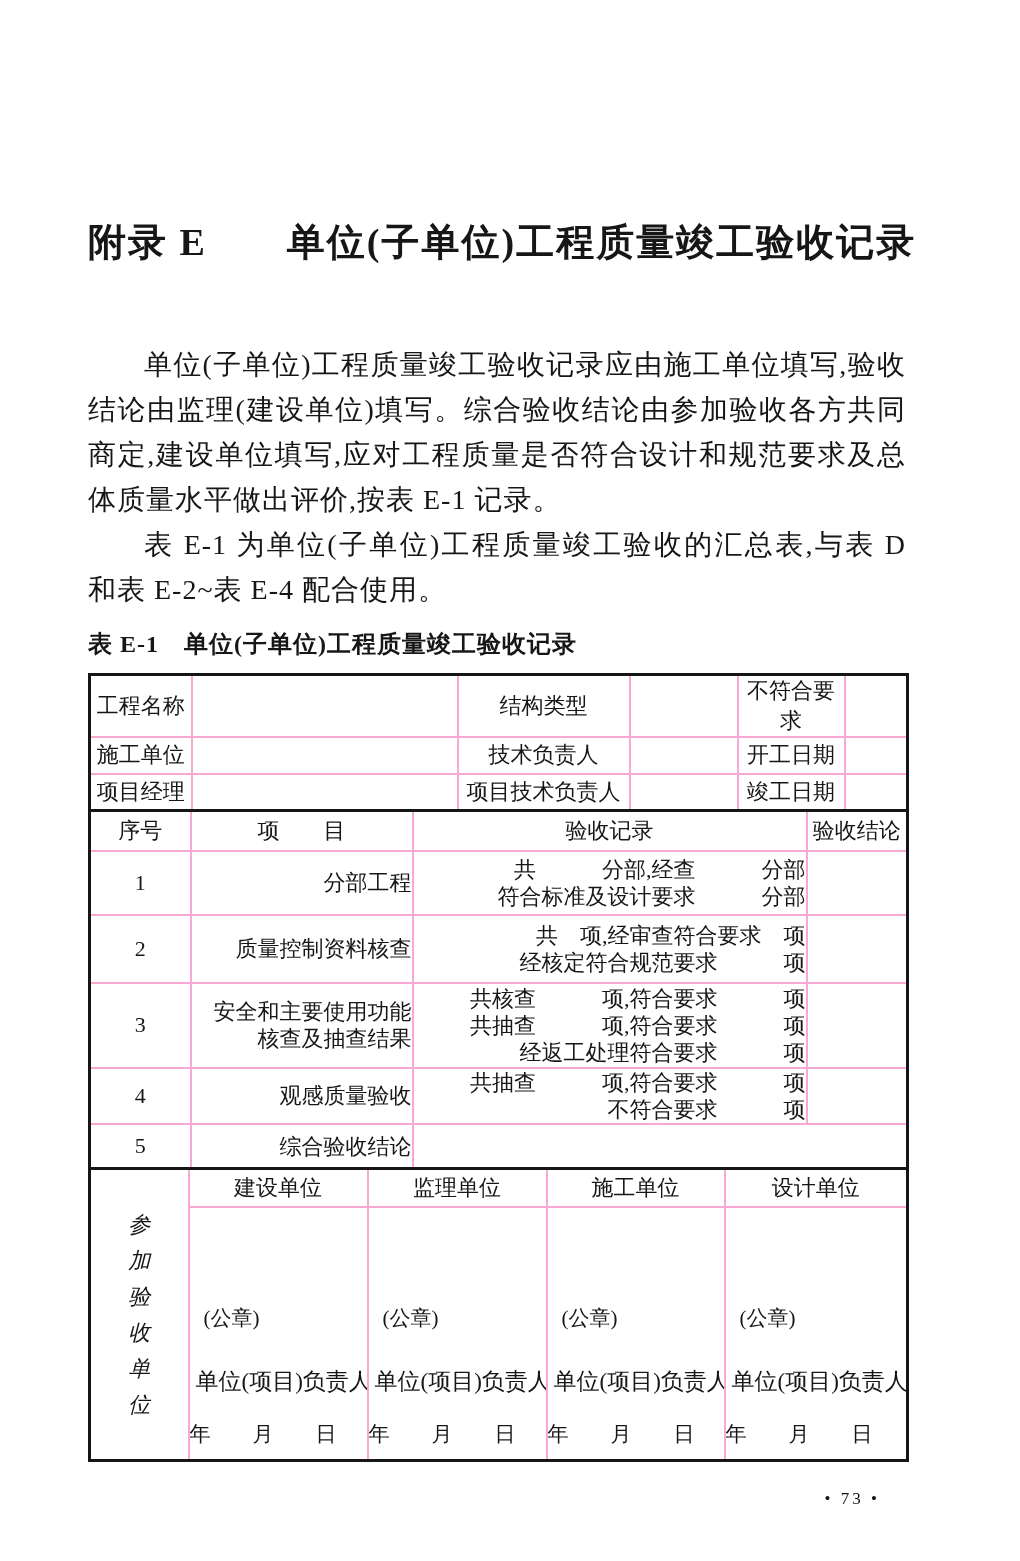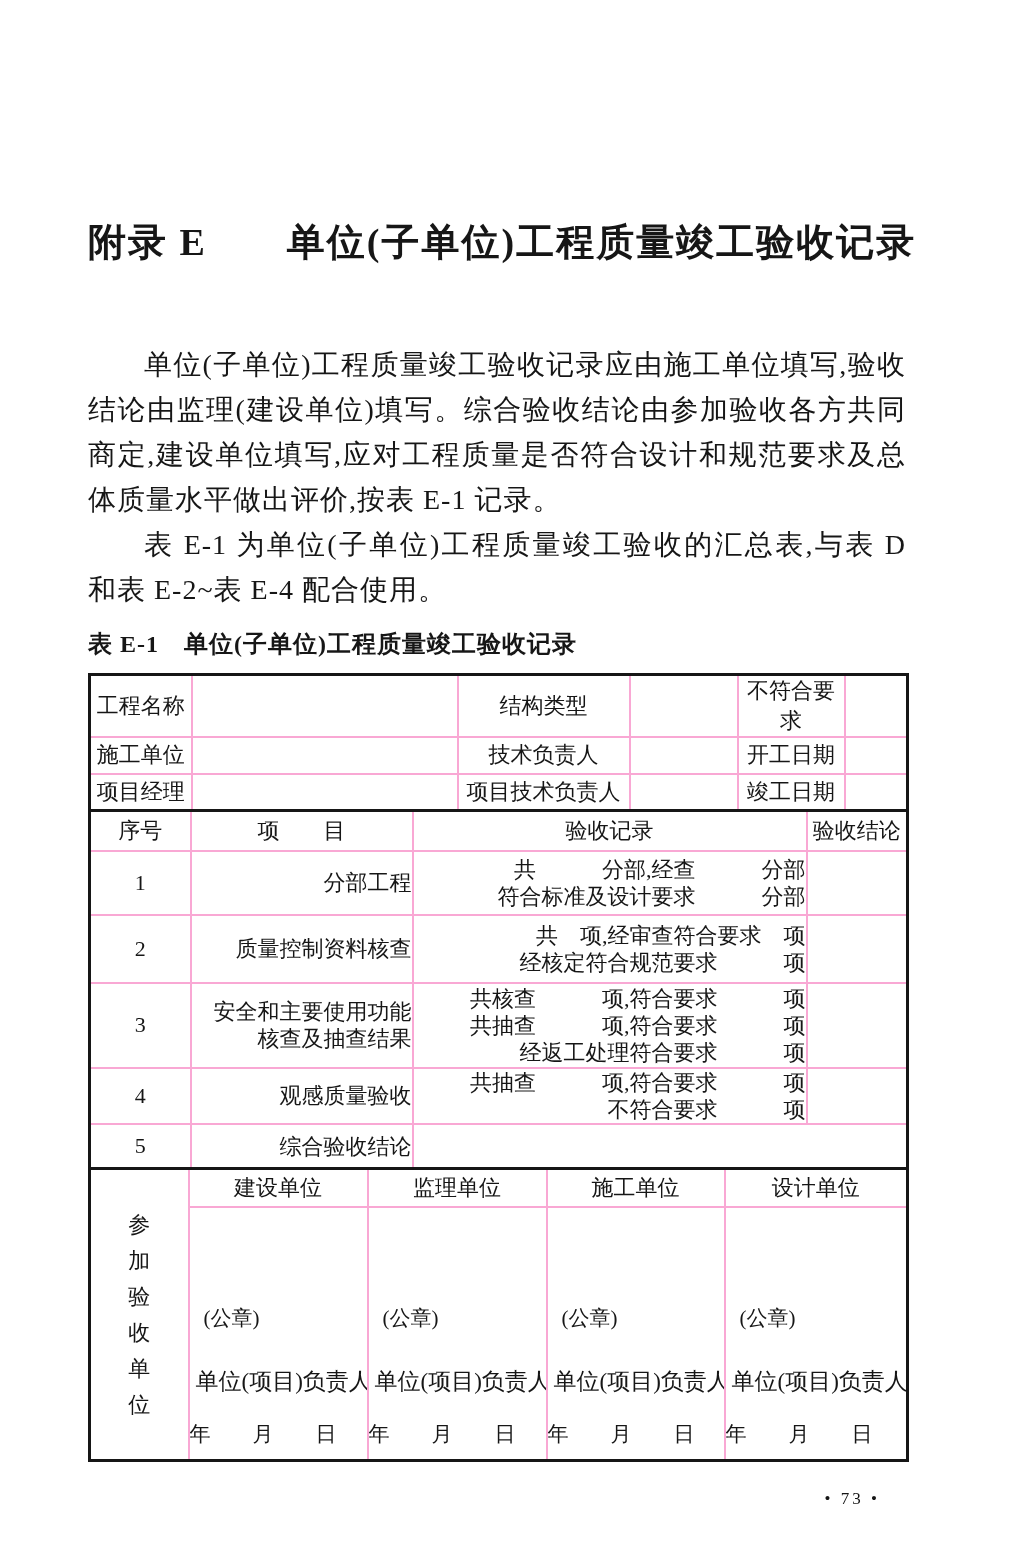--- a/index.html
+++ b/index.html
@@ -65,20 +65,21 @@
     padding: 3px 6px 3px 12px;
   }
   td.rec .line { line-height: 27px; white-space: nowrap; text-align: right; }
   td.item .line { line-height: 27px; text-align: right; }
   .vert-label {
     width: 24px;
     margin: 0 auto;
     word-break: break-all;
     line-height: 36px;
     font-size: 22px;
+    font-style: italic;
   }
   td.sign-cell { vertical-align: top; }
   .sign-inner { height: 251px; position: relative; text-align: left; }
   .stamp  { position: absolute; top: 96px;  left: 14px; font-size: 21px; }
   .signer { position: absolute; top: 158px; left: 6px;  font-size: 23px; white-space: nowrap; }
   .sdate  { position: absolute; top: 212px; left: 0; right: 0; text-align: left; font-size: 21px; }
   .page-number {
     margin-top: 27px;
     text-align: right;
     padding-right: 26px;

